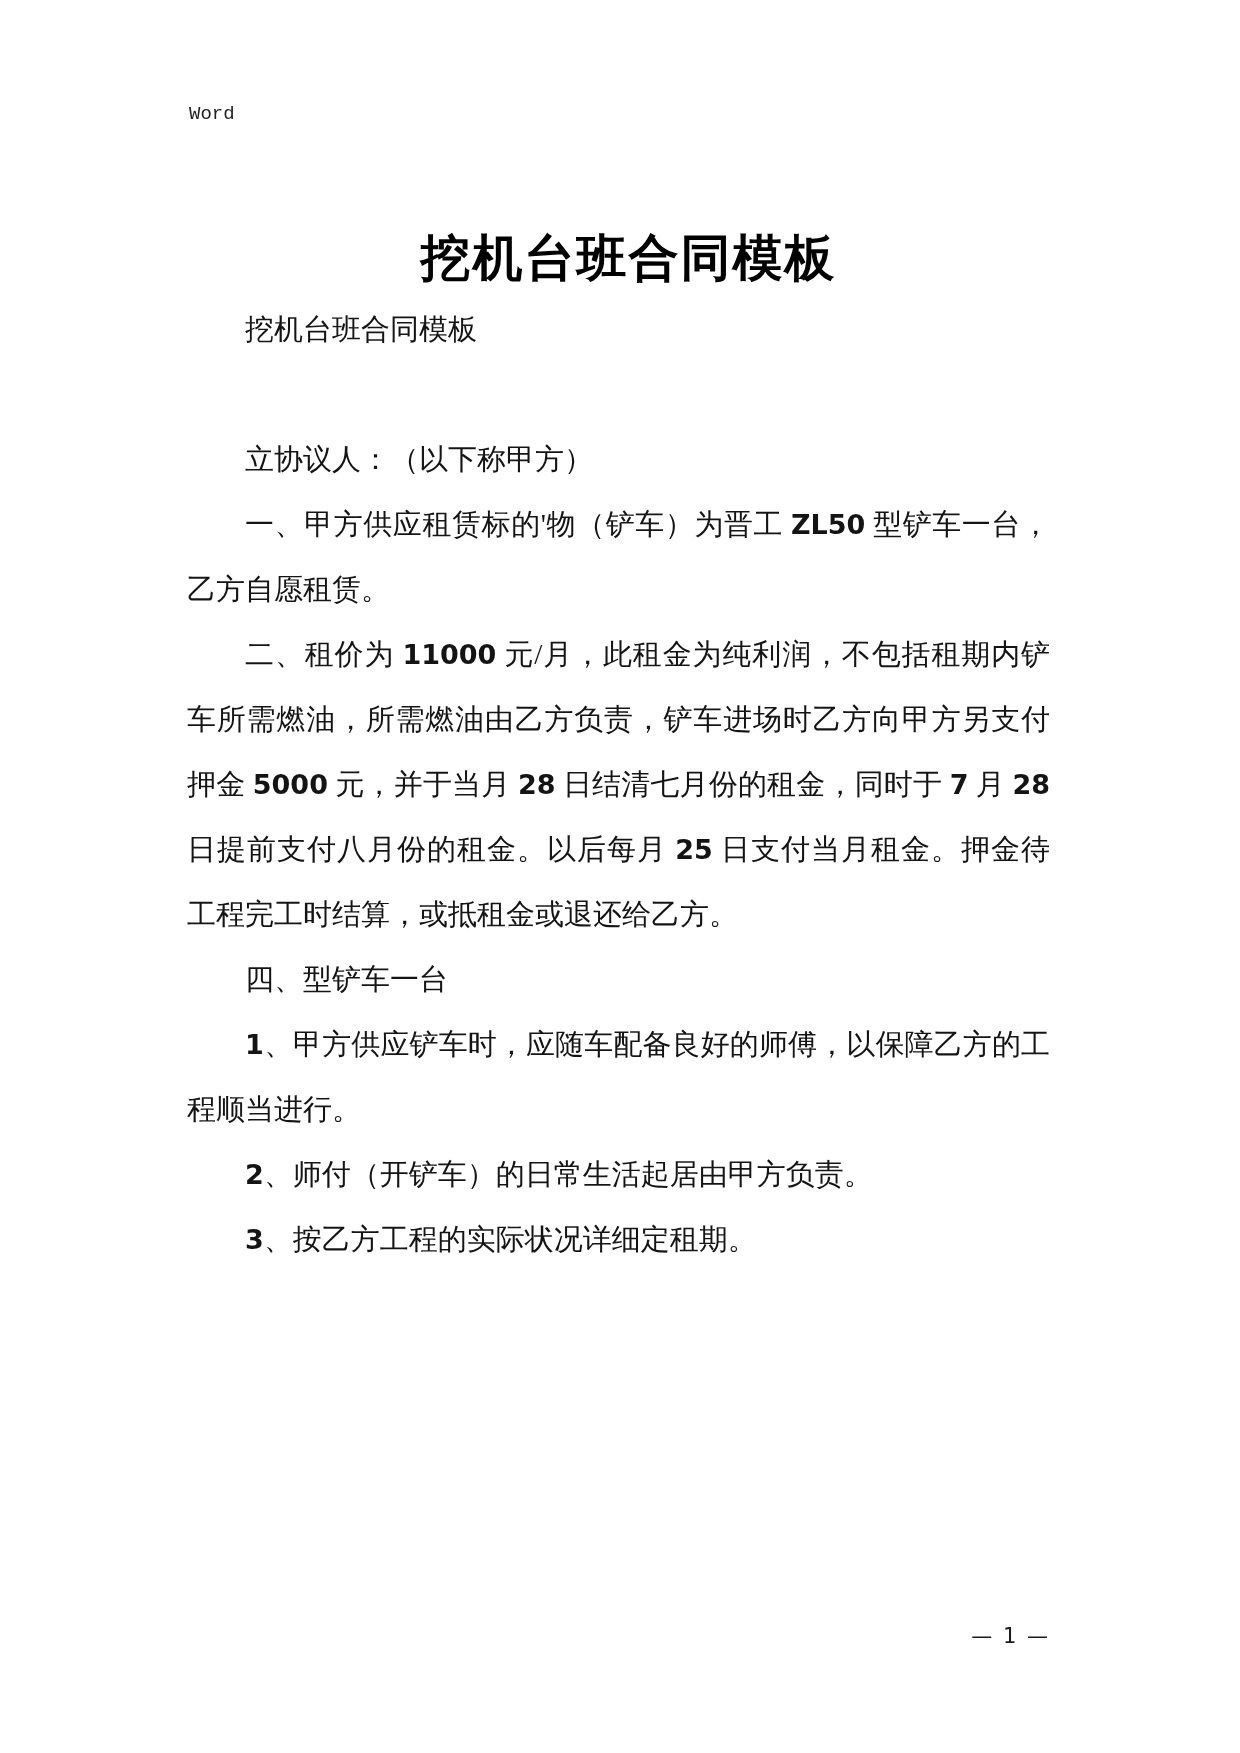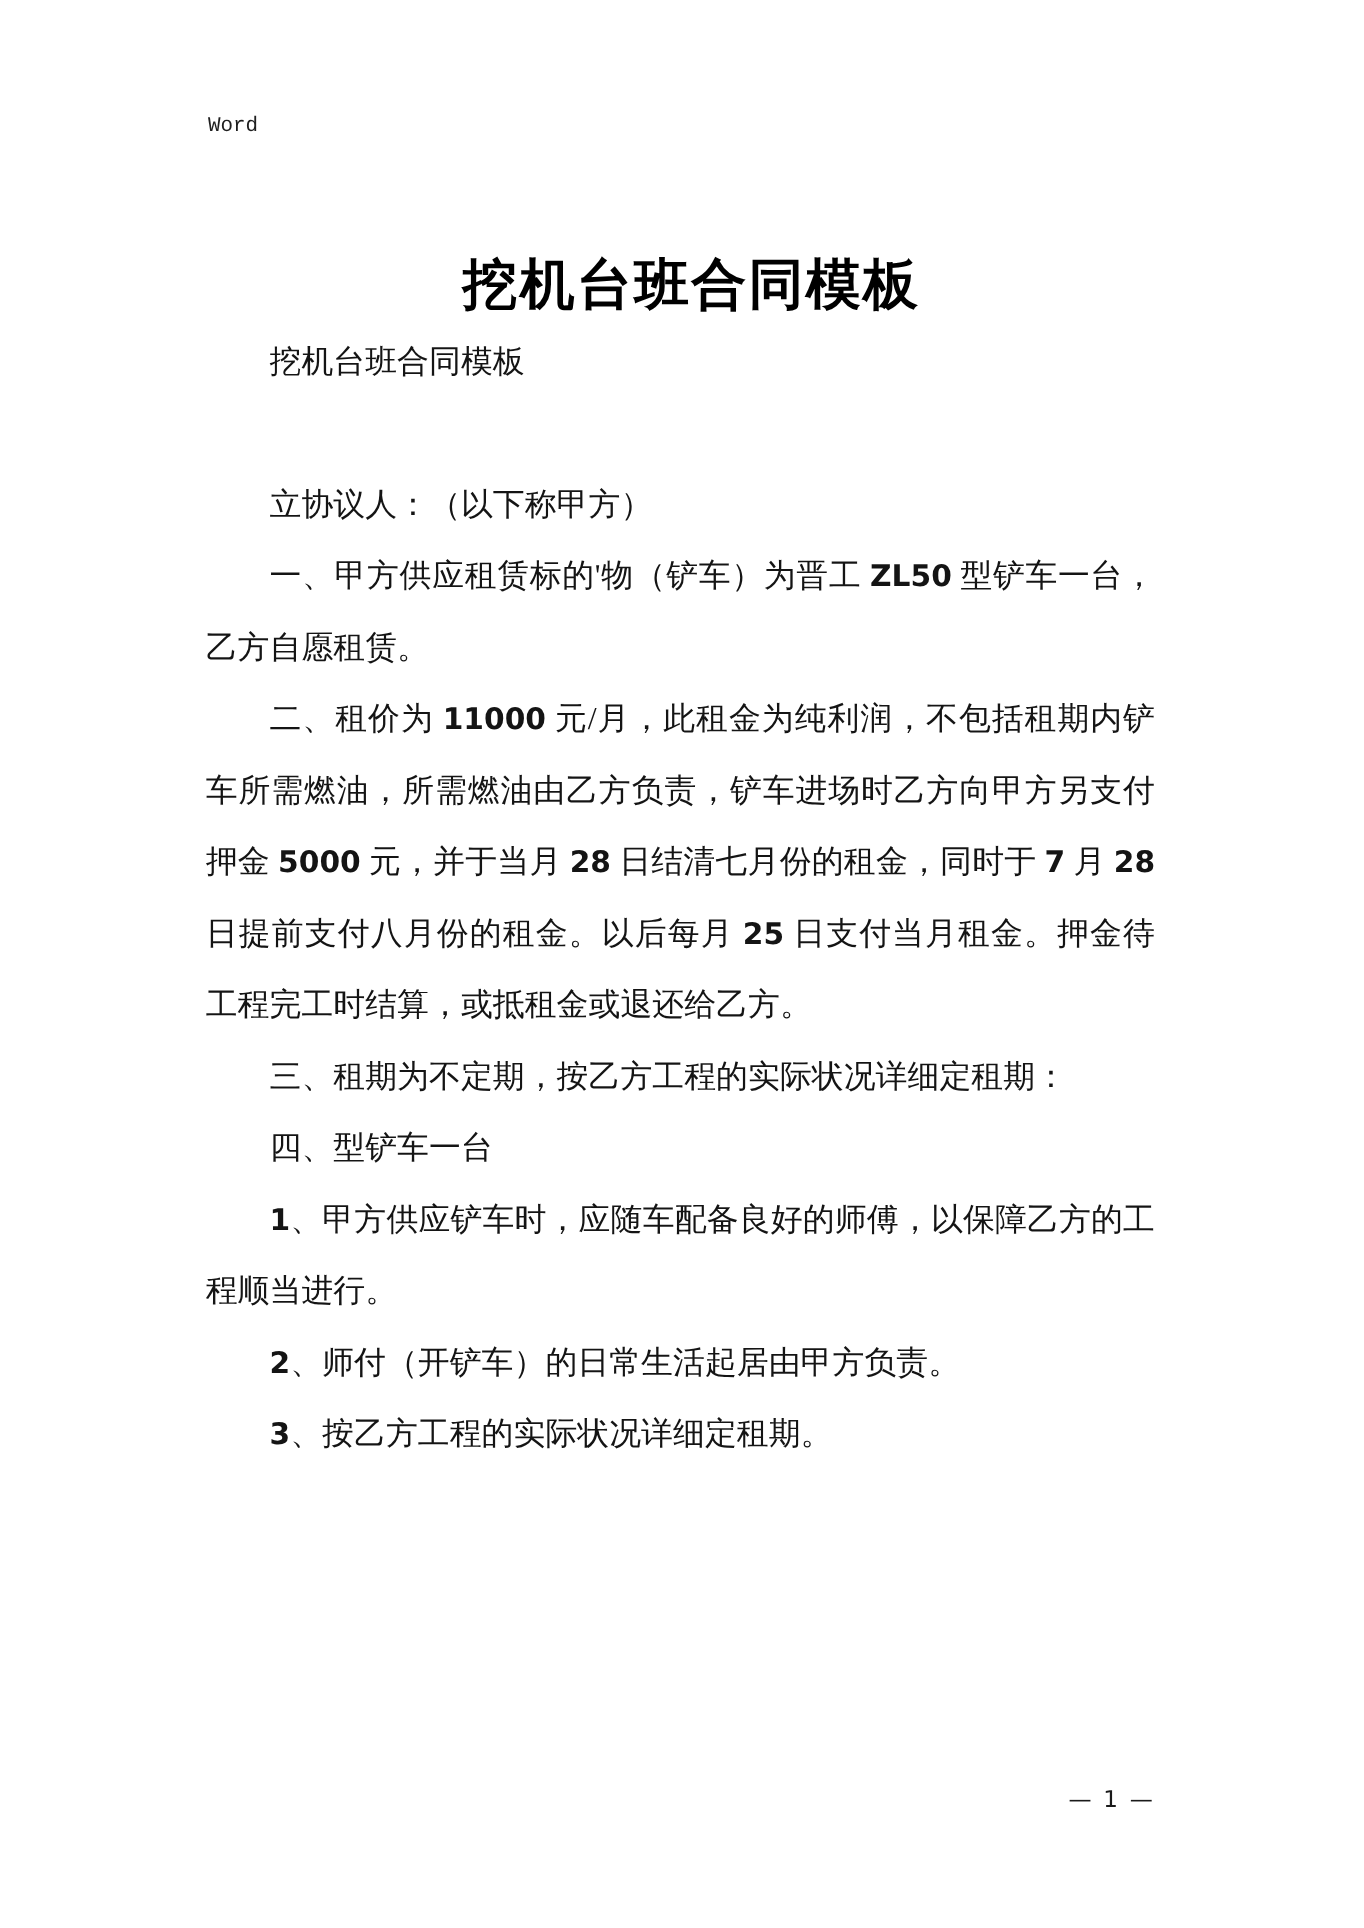--- a/index.html
+++ b/index.html
@@ -76,20 +76,19 @@
 <div class="word-label">Word</div>
 
 <h1 class="doc-title">挖机台班合同模板</h1>
 
 <div class="doc-body">
     <p class="para"><span>挖机台班合同模板</span></p>
     <p class="para blank"></p>
     <p class="para"><span>立协议人：（以下称甲方）</span></p>
     <p class="para"><span>一、甲方供应租赁标的'物（铲车）为晋工 </span><span class="num">ZL50</span><span> 型铲车一台，乙方自愿租赁。</span></p>
     <p class="para"><span>二、租价为 </span><span class="num">11000</span><span> 元/月，此租金为纯利润，不包括租期内铲车所需燃油，所需燃油由乙方负责，铲车进场时乙方向甲方另支付押金 </span><span class="num">5000</span><span> 元，并于当月 </span><span class="num">28</span><span> 日结清七月份的租金，同时于 </span><span class="num">7</span><span> 月 </span><span class="num">28</span><span> 日提前支付八月份的租金。以后每月 </span><span class="num">25</span><span> 日支付当月租金。押金待工程完工时结算，或抵租金或退还给乙方。</span></p>
-    <p class="para"><span>三、租期为不定期，按乙方工程的实际状况详细定租期：</span></p>
     <p class="para"><span>四、型铲车一台</span></p>
     <p class="para"><span class="num">1</span><span>、甲方供应铲车时，应随车配备良好的师傅，以保障乙方的工程顺当进行。</span></p>
     <p class="para"><span class="num">2</span><span>、师付（开铲车）的日常生活起居由甲方负责。</span></p>
     <p class="para"><span class="num">3</span><span>、按乙方工程的实际状况详细定租期。</span></p>
   </div>
 
 <div class="page-number">— 1 —</div>
 
 </body></html>

